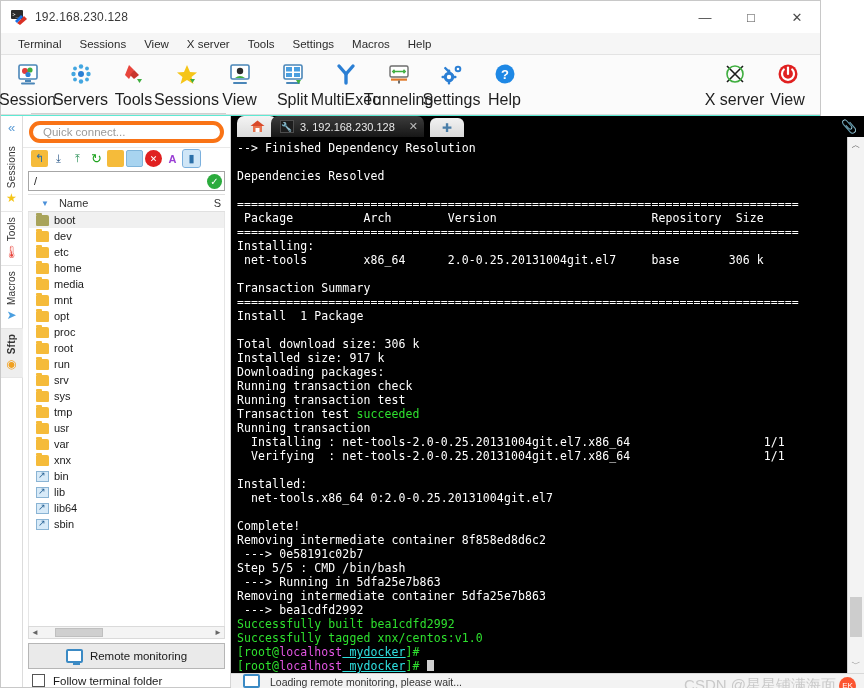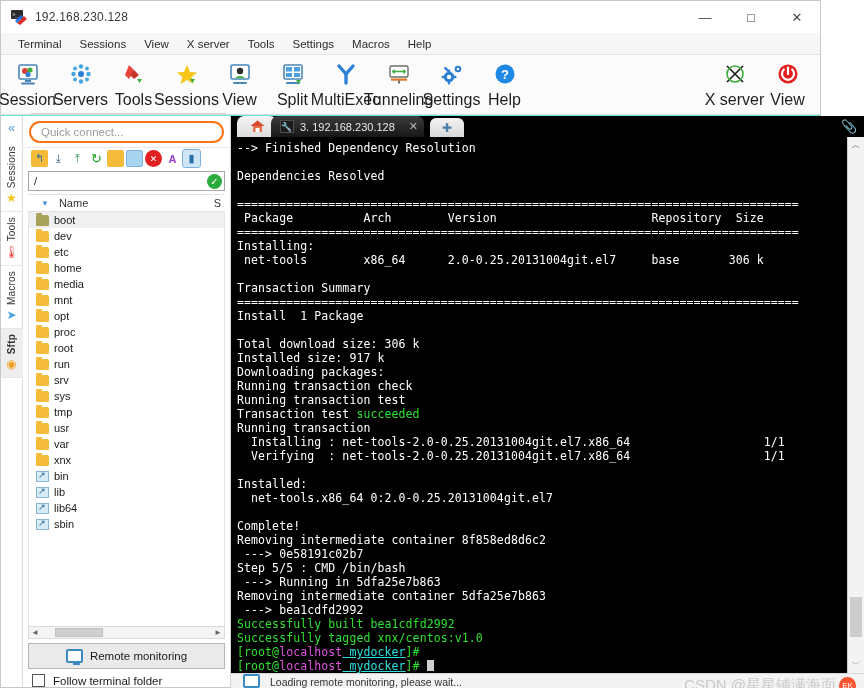--- a/index.html
+++ b/index.html
@@ -111,21 +111,21 @@
   
   .sftp {
     width: 208px;
     background: #ffffff;
     border-right: 1px solid #d5d5d5;
     display: flex; flex-direction: column;
     position: relative;
   }
   .qc-wrap { padding: 5px 6px 4px 6px; }
   .qc {
-    height: 22px; border: 2px solid #f97316; border-radius: 11px;
+    height: 22px; border: 4px solid #f97316; border-radius: 11px;
     background: #fff; display: flex; align-items: center;
     padding-left: 10px;
     font-size: 11.5px; color: #9a9a9a;
   }
   .sftp-tools {
     height: 22px; display: flex; align-items: center;
     gap: 2px; padding-left: 8px;
     border-top: 1px solid #e9e9e9;
   }
   .sftp-tools .sico {

